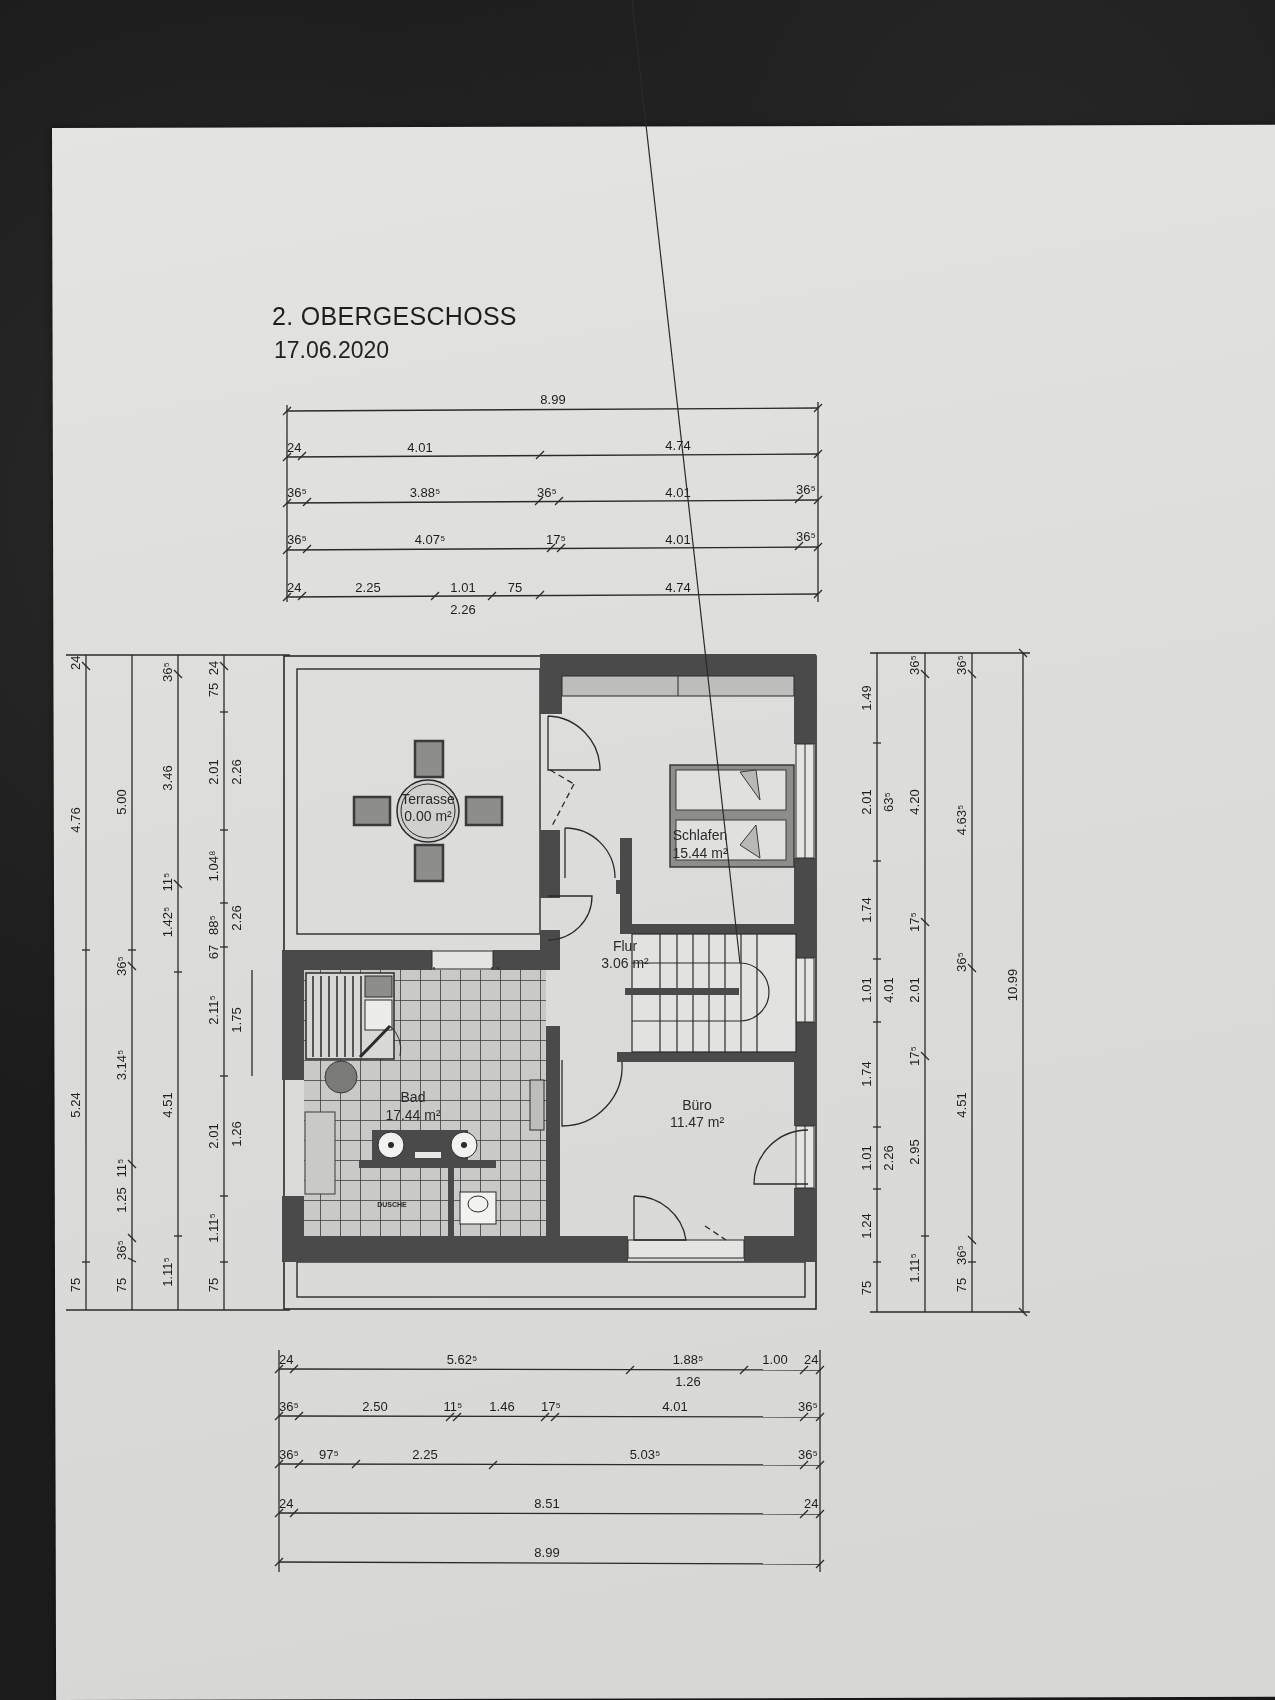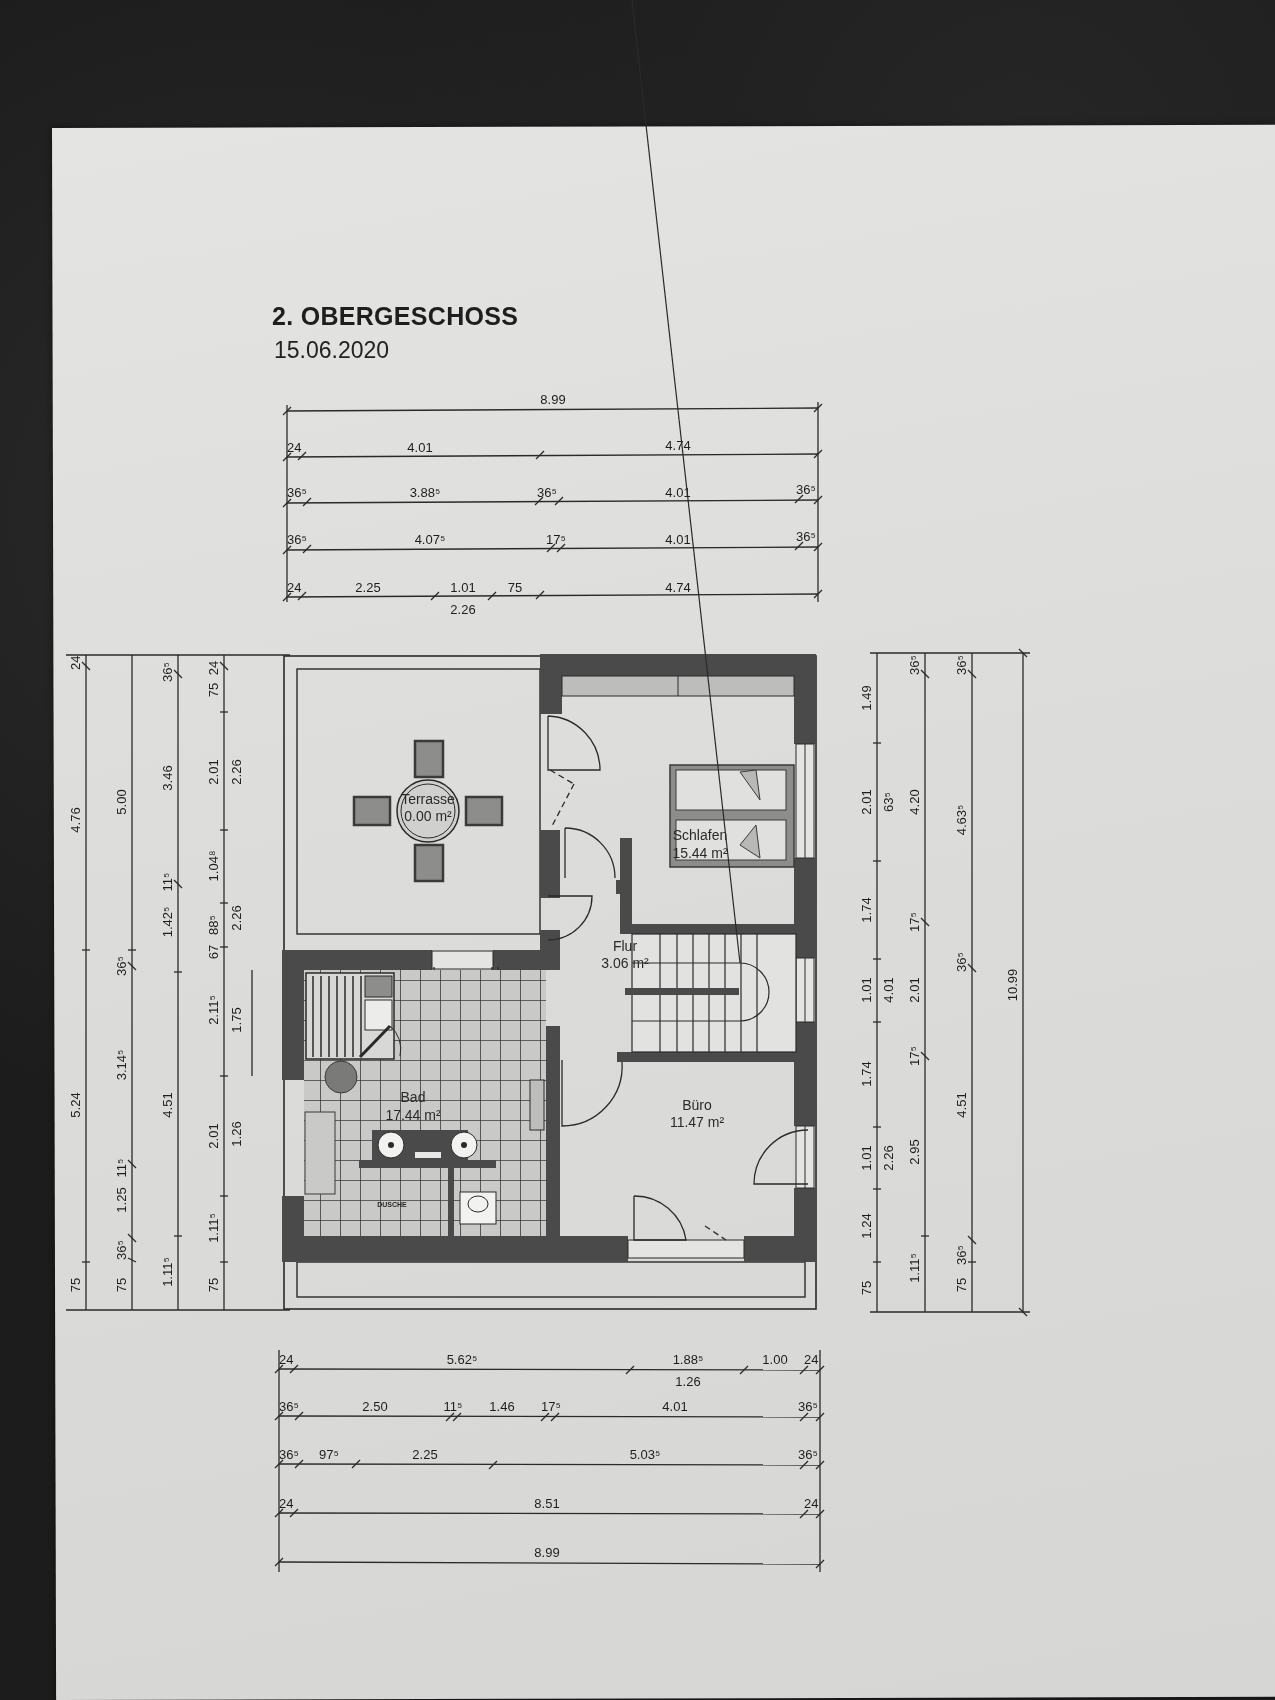--- a/index.html
+++ b/index.html
@@ -19,40 +19,40 @@
   .paper {
     position: absolute;
     left: 52px; top: 128px; width: 1223px; height: 1572px;
     background: linear-gradient(170deg, #e4e4e2 0%, #dcdcda 45%, #d6d6d4 100%);
     transform: rotate(-0.15deg);
     transform-origin: 0 0;
     box-shadow: 0 0 6px rgba(0,0,0,0.5);
   }
   .title {
     position: absolute; left: 272px; top: 302px;
-    font-size: 25px; font-weight: bold; color: #1e1e1e; letter-spacing: 0.3px;
+    font-size: 25px; font-weight: normal; color: #1e1e1e; letter-spacing: 0.3px;
   }
   .date {
     position: absolute; left: 274px; top: 337px;
     font-size: 23px; color: #222;
   }
   svg.plan { position: absolute; left: 0; top: 0; }
   .dim text { font-family: "Liberation Sans", sans-serif; font-size: 13px; fill: #1e1e1e; }
   .dim line { stroke: #2a2a2a; stroke-width: 1.3; }
   .room-label { font-family: "Liberation Sans", sans-serif; font-size: 14px; fill: #2a2a2a; }
   .small-label { font-family: "Liberation Sans", sans-serif; font-size: 7px; fill: #2a2a2a; font-weight: bold; }
 </style>
 </head>
 <body>
 
 <div class="carpet"></div>
 <div class="paper"></div>
 
 <div class="title">2. OBERGESCHOSS</div>
-<div class="date">15.06.2020</div>
+<div class="date">17.06.2020</div>
 
 <svg class="plan" width="1275" height="1700" viewBox="0 0 1275 1700">
   <defs>
     <pattern id="tiles" width="20" height="20" patternUnits="userSpaceOnUse">
       <rect width="20" height="20" fill="#c9c9c7"></rect>
       <path d="M0 0 H20 M0 0 V20" stroke="#3a3a3a" stroke-width="1.6"></path>
     </pattern>
   </defs>
 
   <g class="dim">

